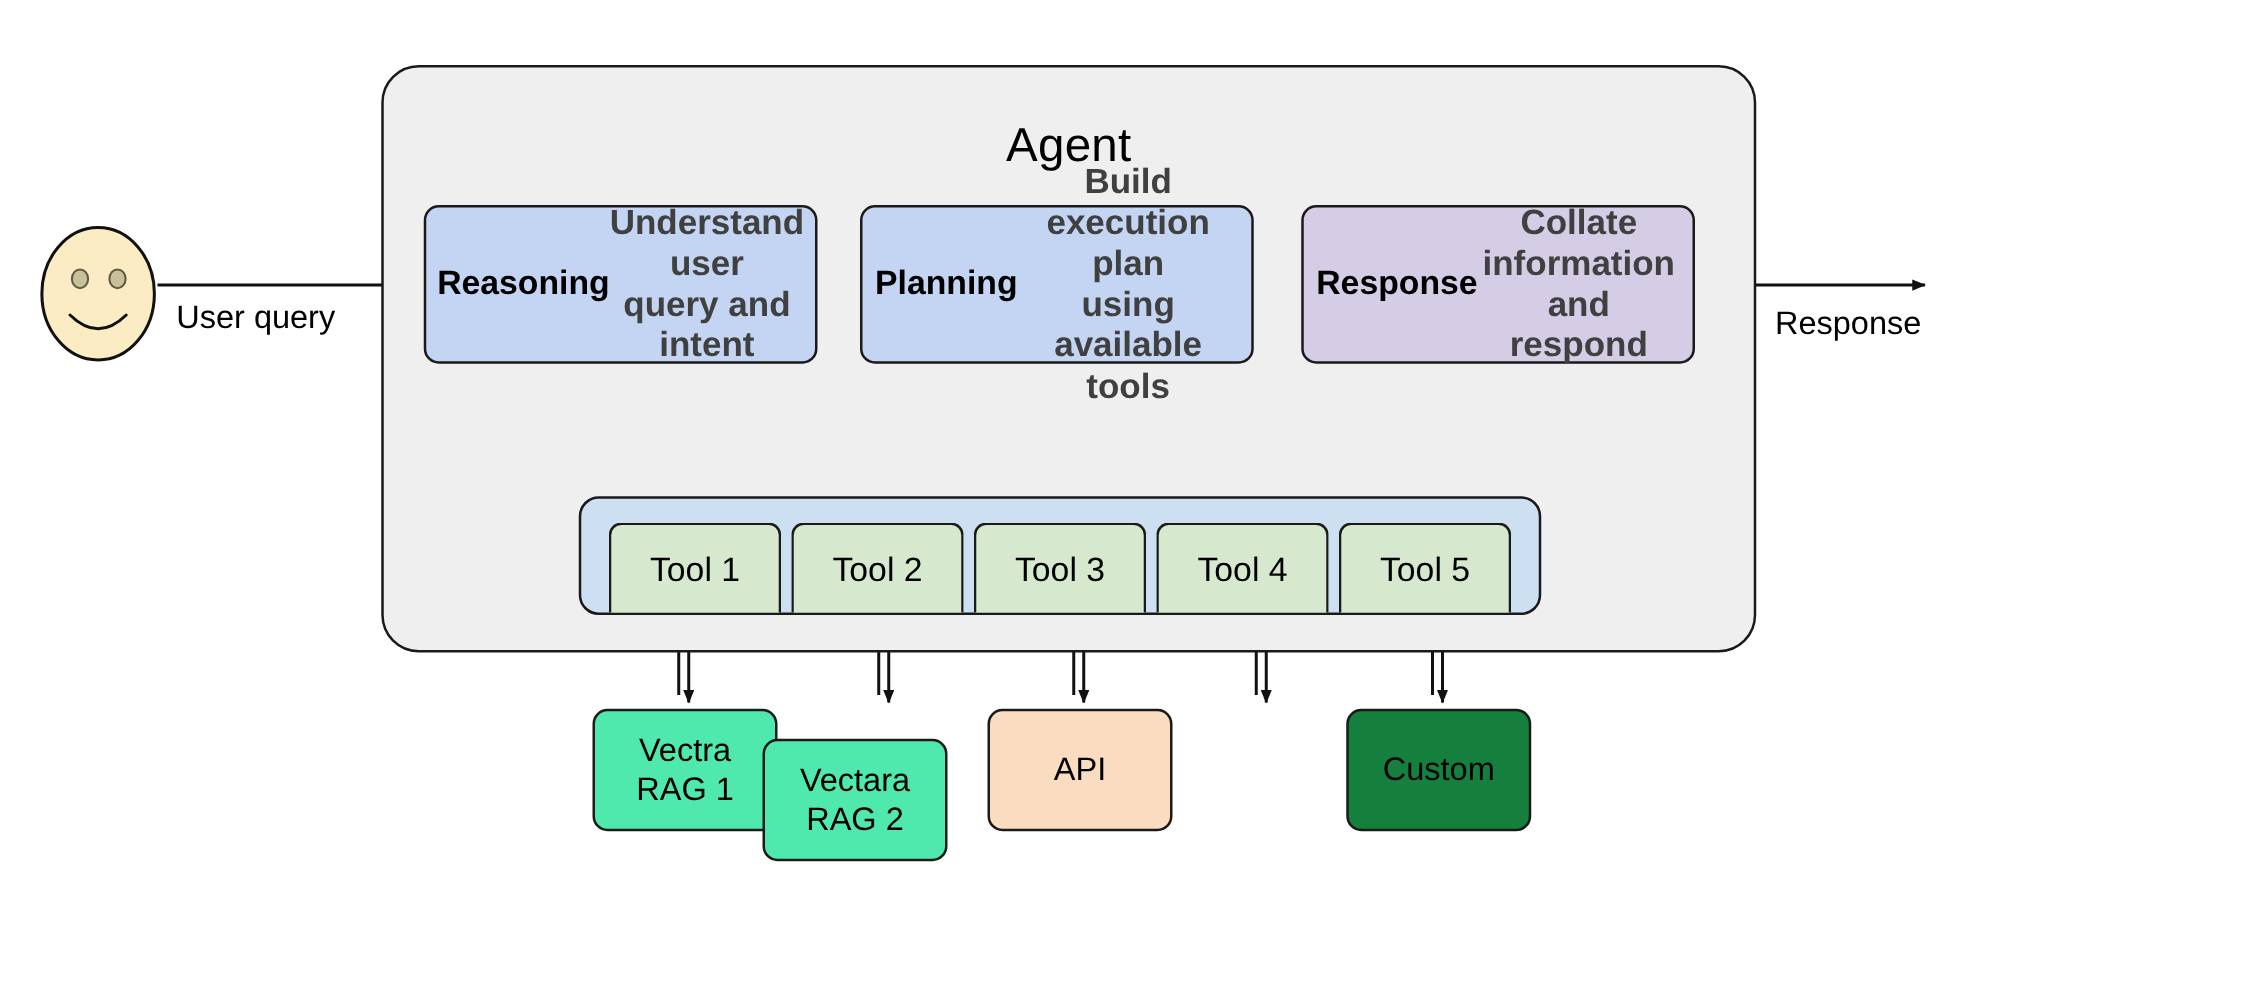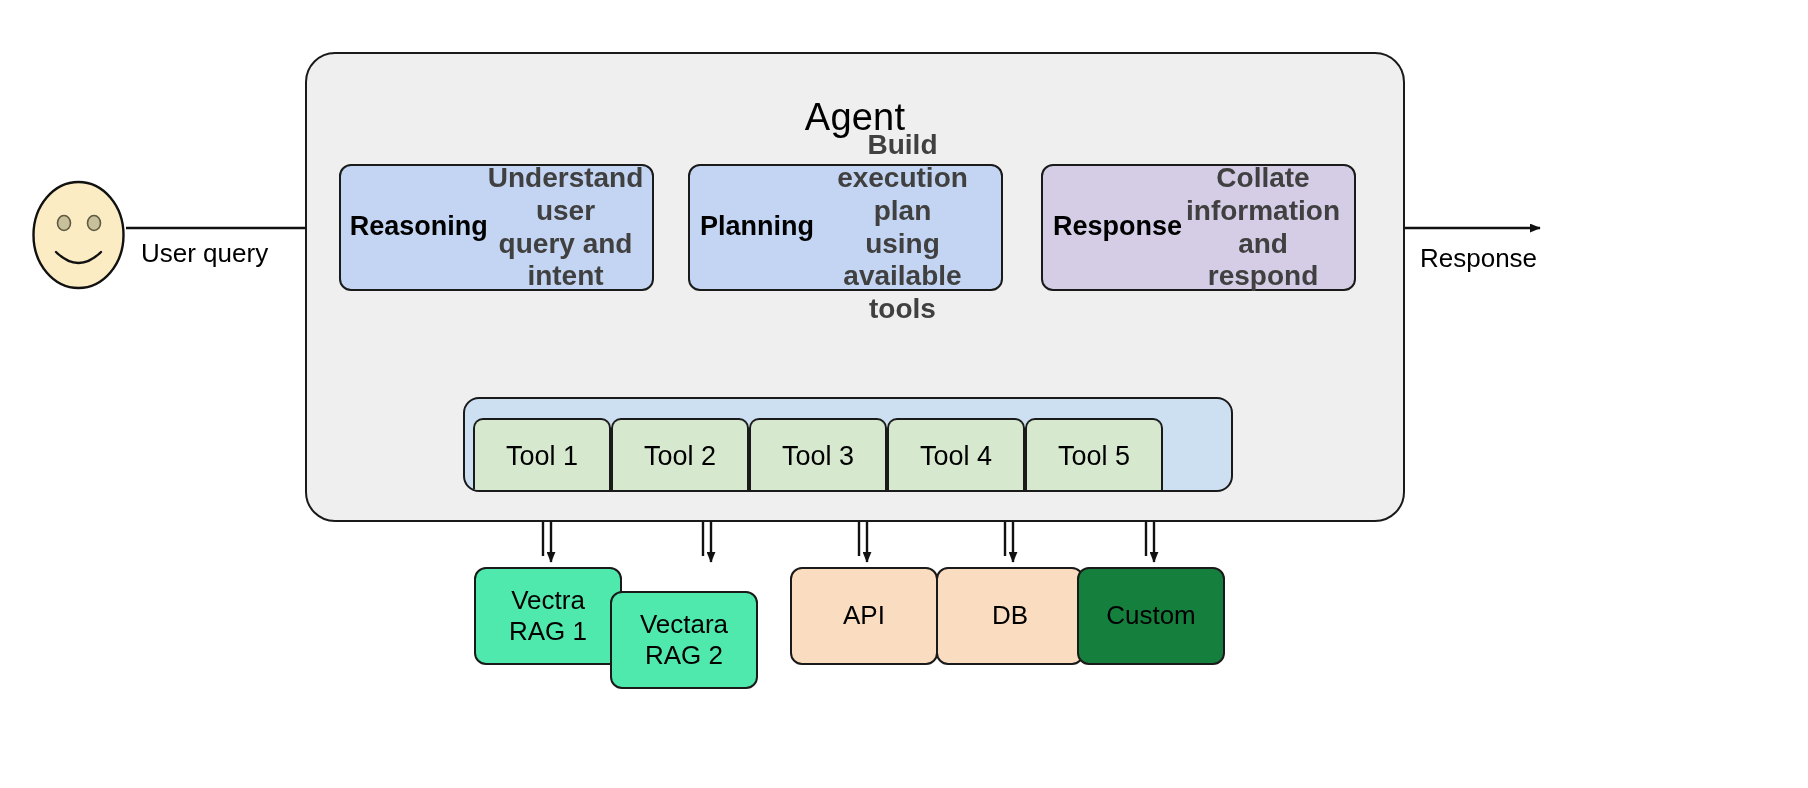--- a/index.html
+++ b/index.html
@@ -106,21 +106,22 @@
     box-sizing: border-box;
     overflow: hidden;
   }
   .tools-row {
     position: absolute;
     left: 0;
     bottom: -2px;
     width: 100%;
     height: 74px;
     display: flex;
-    padding: 0 8px;
+    justify-content: space-between;
+    padding: 0 22px;
     box-sizing: border-box;
   }
   .tool-box {
     width: 138px;
     height: 74px;
     background: #d6e8cd;
     border: 2.2px solid #1a1a1a;
     border-bottom: none;
     border-radius: 10px 10px 0 0;
     box-sizing: border-box;
@@ -249,16 +250,15 @@
       <div class="tool-box">Tool 4</div>
       <div class="tool-box">Tool 5</div>
     </div>
   </div>
 
   <div class="source-box" id="src-0" style="left:474px;  background:#4fe8ad;">Vectra
 RAG 1</div>
   <div class="source-box" id="src-1" style="left:610px;  background:#4fe8ad;margin-top:24px;">Vectara
 RAG 2</div>
   <div class="source-box" id="src-2" style="left:790px;  background:#fadcc0;">API</div>
-  <div class="source-box" id="src-3" style="left:936px;  background:#fadcc0;">DB</div>
   <div class="source-box" id="src-4" style="left:1077px; background:#15803d;">Custom</div>
 
 </div>
 
 </body></html>

